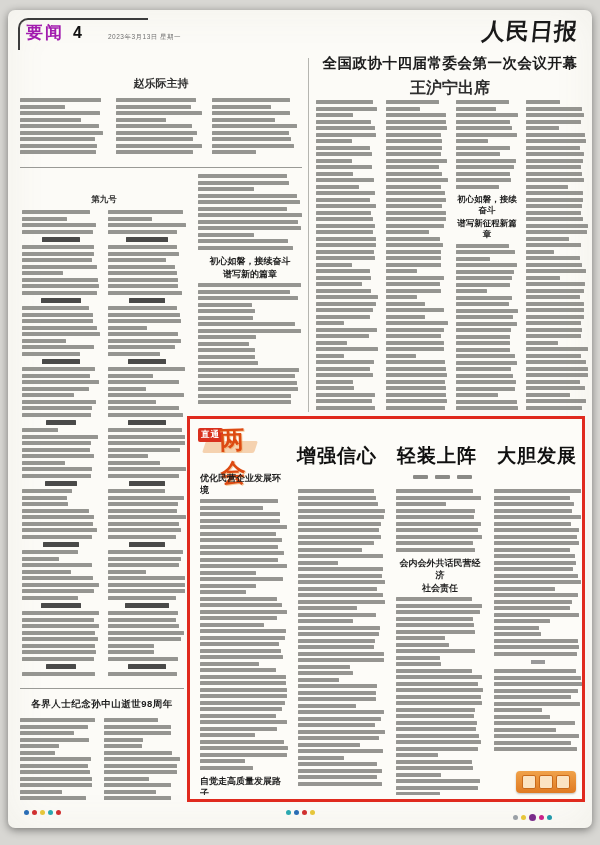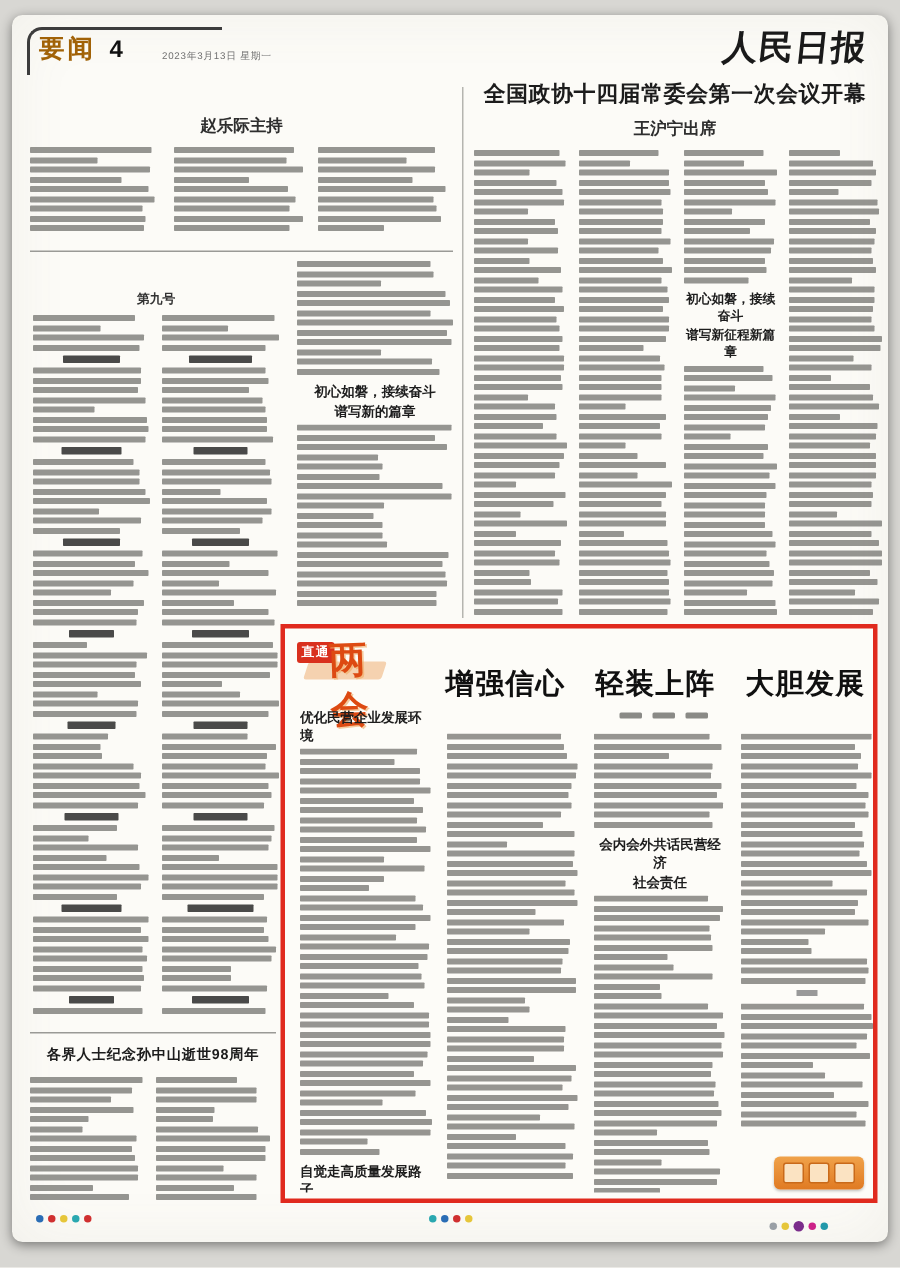--- a/index.html
+++ b/index.html
@@ -13,21 +13,21 @@
     position:absolute;left:8px;top:10px;width:584px;height:818px;
     background:#fcfbf7;border-radius:7px;
     box-shadow:0 2px 8px rgba(0,0,0,.45), inset 0 0 40px rgba(120,110,90,.08);
   }
   .abs{position:absolute;}
   .ctr{text-align:center;}
   .hl{color:#1c1c1c;font-weight:bold;letter-spacing:.5px;line-height:1.25;}
   .serifish{font-family:"Liberation Serif", serif;}
   
   .corner{border-left:2px solid #3c3c3c;border-top:2px solid #3c3c3c;border-top-left-radius:10px;}
-  .section-title{font-size:17px;font-weight:bold;color:#a16207;letter-spacing:2px;}
+  .section-title{font-size:17px;font-weight:bold;color:#a21caf;letter-spacing:2px;}
   .page-num{font-size:16px;font-weight:bold;color:#111;margin-left:9px;}
   .dateline{font-size:6.5px;color:#6f6f6f;letter-spacing:.5px;}
   .masthead{font-size:23px;font-weight:bold;color:#1a1a1a;transform:skewX(-6deg);letter-spacing:1px;}
   
   .rule-h{height:1px;background:#9a9a96;}
   .rule-v{width:1px;background:#b5b5b0;}
   
   .fcol{overflow:hidden;}
   .fl{height:4px;background:#6e6e6a;opacity:.72;margin:0 0 2.5px 0;border-radius:.5px;}
   .fh{height:5px;background:#2a2a2a;opacity:.85;margin:3px auto 3.5px auto;border-radius:.5px;}
@@ -283,21 +283,21 @@
         <div class="fl" style="width: 97.437%;"></div>
         <div class="fl" style="width: 93.2321%;"></div>
         <div class="fl" style="width: 95.4078%;"></div>
         <div class="fl" style="width: 96.3593%;"></div>
         <div class="fl" style="width: 89.5185%;"></div>
         <div class="fl" style="width: 89.577%;"></div>
       </div>
   </div>
 
   <div class="abs hl ctr" style="left:306px;top:44px;width:272px;font-size:14.5px;">全国政协十四届常委会第一次会议开幕</div>
-  <div class="abs ctr serifish" style="left:306px;top:68px;width:272px;font-size:11px;font-weight:bold;color:#2e2e2e;font-family:Liberation Serif, serif;">王沪宁出席</div>
+  <div class="abs ctr serifish" style="left:306px;top:68px;width:272px;font-size:16px;font-weight:bold;color:#2e2e2e;font-family:Liberation Serif, serif;">王沪宁出席</div>
   <div class="abs fcol" style="left:308px;top:90px;width:62px;height:312px;">
       <div class="fl" style="width: 92.0408%;"></div>
       <div class="fl" style="width: 98.1198%;"></div>
       <div class="fl" style="width: 59.8926%;"></div>
       <div class="fl" style="width: 89.1483%;"></div>
       <div class="fl" style="width: 95.7026%;"></div>
       <div class="fl" style="width: 96.1931%;"></div>
       <div class="fl" style="width: 58.6035%;"></div>
       <div class="fl" style="width: 86.9335%;"></div>
       <div class="fl" style="width: 89.9734%;"></div>

